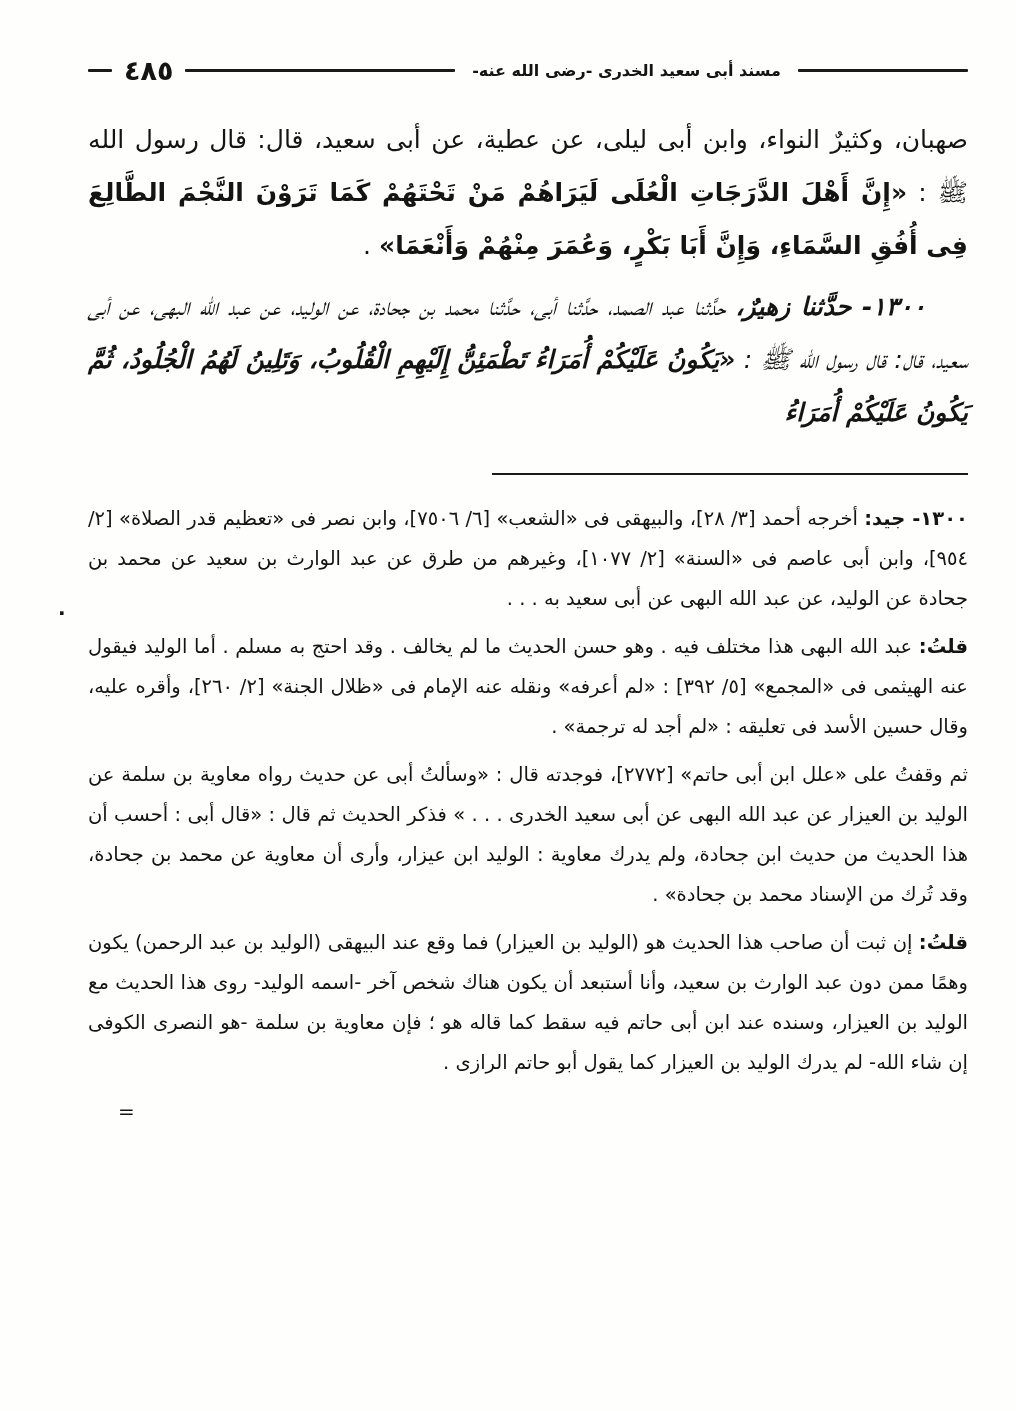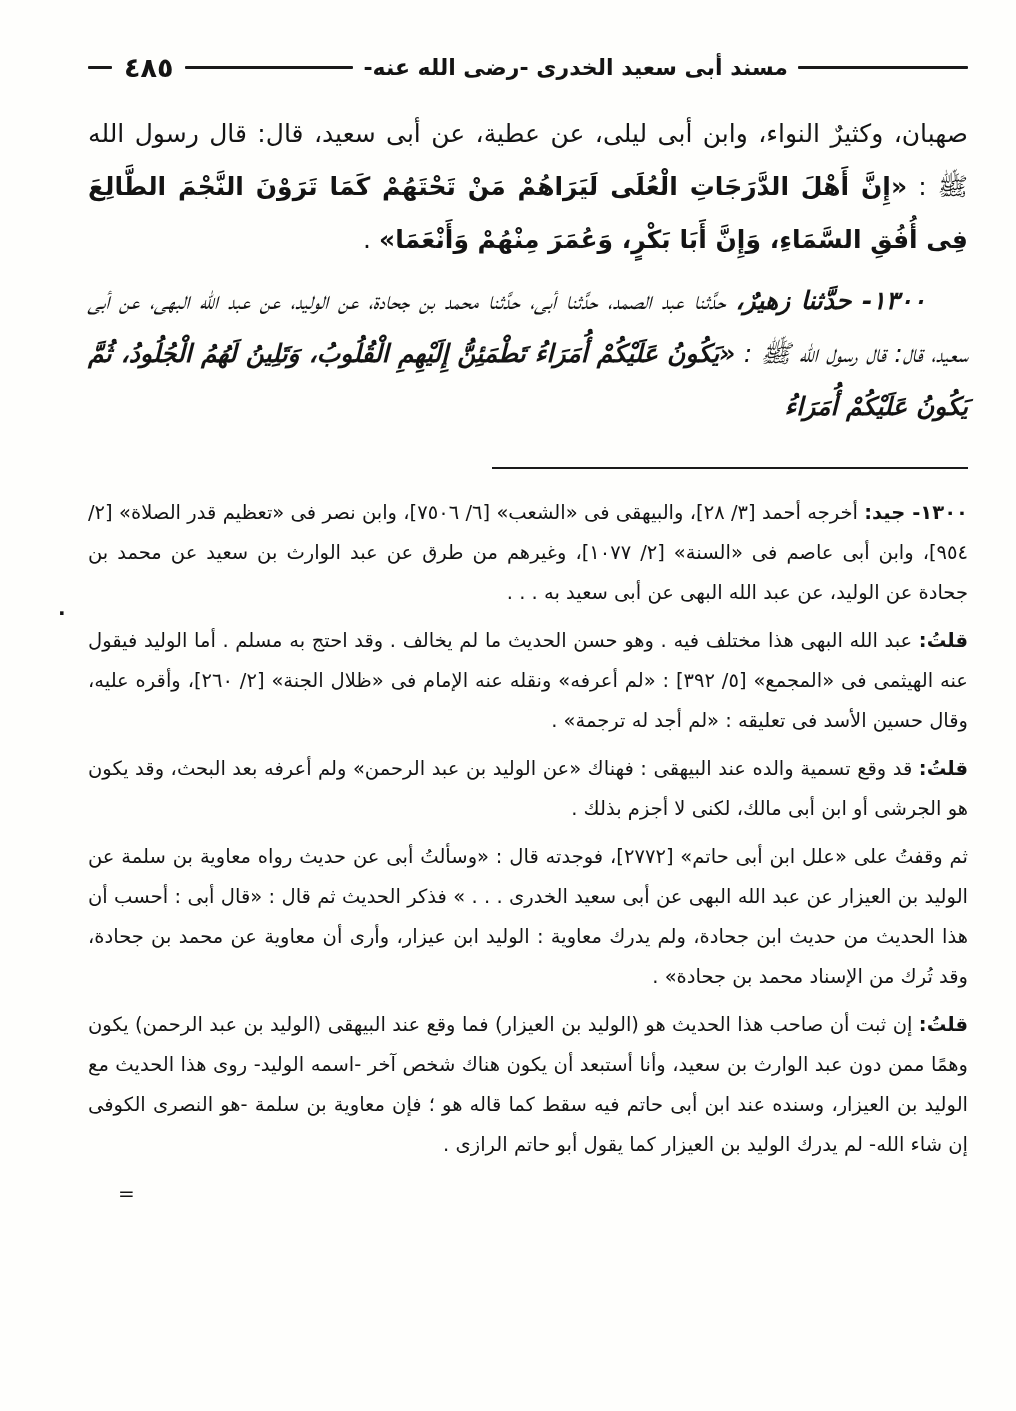--- a/index.html
+++ b/index.html
@@ -32,23 +32,23 @@
   .hrule {
     height: 3px;
     background: #1a1a1a;
     border-radius: 1px;
     flex: 0 0 auto;
   }
   .rule-right { width: 170px; }
   .rule-mid   { flex: 1 1 auto; }
   .rule-edge  { width: 24px; }
   .title {
-    font-size: 22px;
+    font-size: 16px;
     font-weight: 700;
-    margin: 0;
+    margin: 7px;
     white-space: nowrap;
     letter-spacing: 0;
   }
   .pageno {
     font-size: 27px;
     font-weight: 700;
     line-height: 1;
     padding: 0 2px;
   }
 
@@ -116,21 +116,20 @@
     <p class="body-par indent"><span class="b">١٣٠٠- حدَّثنا زهيرٌ،</span><span> حدَّثنا عبد الصمد، حدَّثنا أبى، حدَّثنا محمد بن جحادة، عن الوليد، عن عبد الله البهى، عن أبى سعيد، قال: قال رسول الله ﷺ : </span><span class="b">«يَكُونُ عَلَيْكُمْ أُمَرَاءُ تَطْمَئِنُّ إِلَيْهِمِ الْقُلُوبُ، وَتَلِينُ لَهُمُ الْجُلُودُ، ثُمَّ يَكُونُ عَلَيْكُمْ أُمَرَاءُ</span></p>
   </section>
 
   <div class="fn-sep"></div>
 
   <section class="footnotes">
     <p class="fn-par"><span class="b">١٣٠٠- جيد:</span><span> أخرجه أحمد [٣/ ٢٨]، والبيهقى فى «الشعب» [٦/ ٧٥٠٦]، وابن نصر فى «تعظيم قدر الصلاة» [٢/ ٩٥٤]، وابن أبى عاصم فى «السنة» [٢/ ١٠٧٧]، وغيرهم من طرق عن عبد الوارث بن سعيد عن محمد بن جحادة عن الوليد، عن عبد الله البهى عن أبى سعيد به . . .</span></p>
 
     <p class="fn-par"><span class="b">قلتُ:</span><span> عبد الله البهى هذا مختلف فيه . وهو حسن الحديث ما لم يخالف . وقد احتج به مسلم . أما الوليد فيقول عنه الهيثمى فى «المجمع» [٥/ ٣٩٢] : «لم أعرفه» ونقله عنه الإمام فى «ظلال الجنة» [٢/ ٢٦٠]، وأقره عليه، وقال حسين الأسد فى تعليقه : «لم أجد له ترجمة» .</span></p>
 
-    <p class="fn-par"><span class="b">قلتُ:</span><span> قد وقع تسمية والده عند البيهقى : فهناك «عن الوليد بن عبد الرحمن» ولم أعرفه بعد البحث، وقد يكون هو الجرشى أو ابن أبى مالك، لكنى لا أجزم بذلك .</span></p>
 
     <p class="fn-par"><span>ثم وقفتُ على «علل ابن أبى حاتم» [٢٧٧٢]، فوجدته قال : «وسألتُ أبى عن حديث رواه معاوية بن سلمة عن الوليد بن العيزار عن عبد الله البهى عن أبى سعيد الخدرى . . . » فذكر الحديث ثم قال : «قال أبى : أحسب أن هذا الحديث من حديث ابن جحادة، ولم يدرك معاوية : الوليد ابن عيزار، وأرى أن معاوية عن محمد بن جحادة، وقد تُرك من الإسناد محمد بن جحادة» .</span></p>
 
     <p class="fn-par"><span class="b">قلتُ:</span><span> إن ثبت أن صاحب هذا الحديث هو (الوليد بن العيزار) فما وقع عند البيهقى (الوليد بن عبد الرحمن) يكون وهمًا ممن دون عبد الوارث بن سعيد، وأنا أستبعد أن يكون هناك شخص آخر -اسمه الوليد- روى هذا الحديث مع الوليد بن العيزار، وسنده عند ابن أبى حاتم فيه سقط كما قاله هو ؛ فإن معاوية بن سلمة -هو النصرى الكوفى إن شاء الله- لم يدرك الوليد بن العيزار كما يقول أبو حاتم الرازى .</span></p>
 
     <div class="continuation">=</div>
   </section>
 
   <span class="margin-dot">.</span>
 

